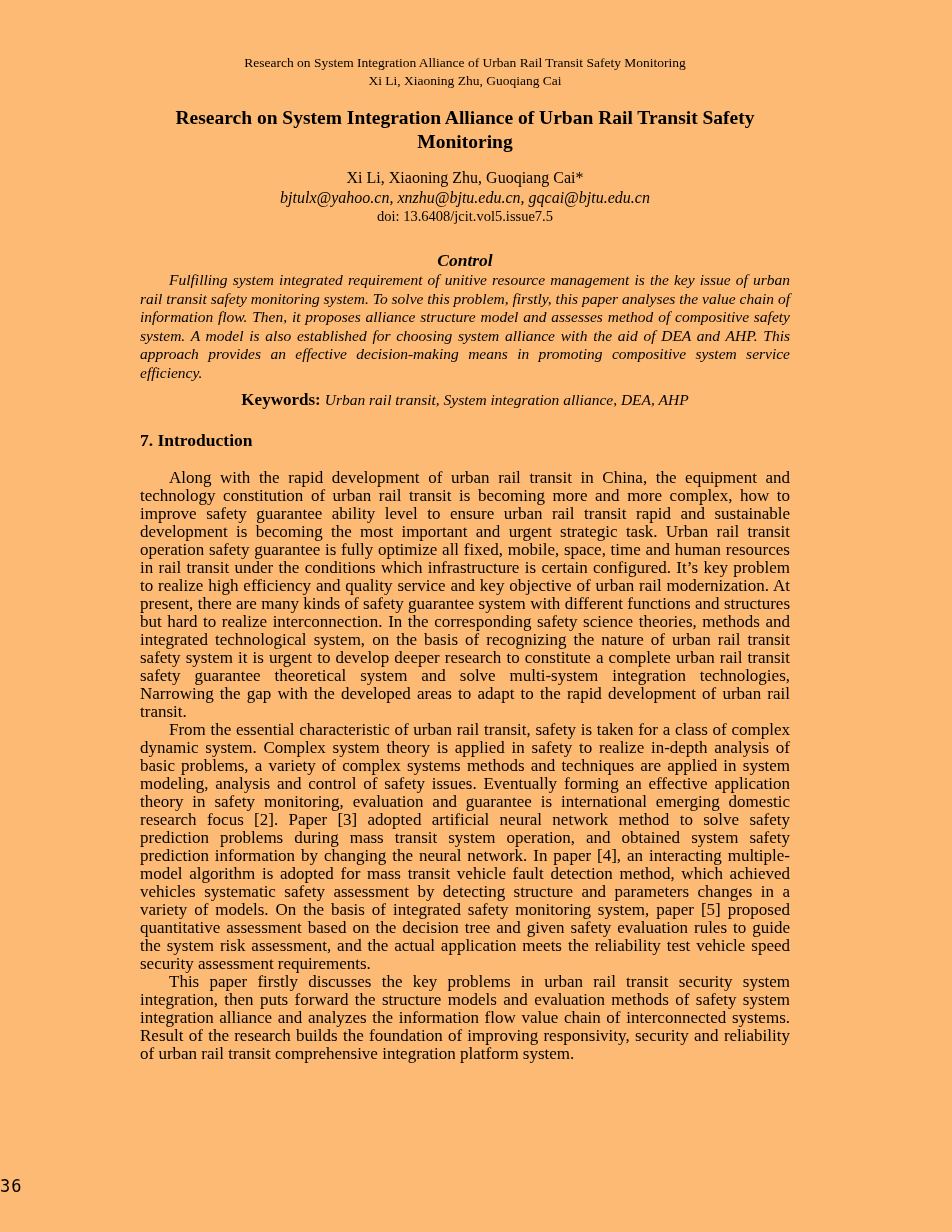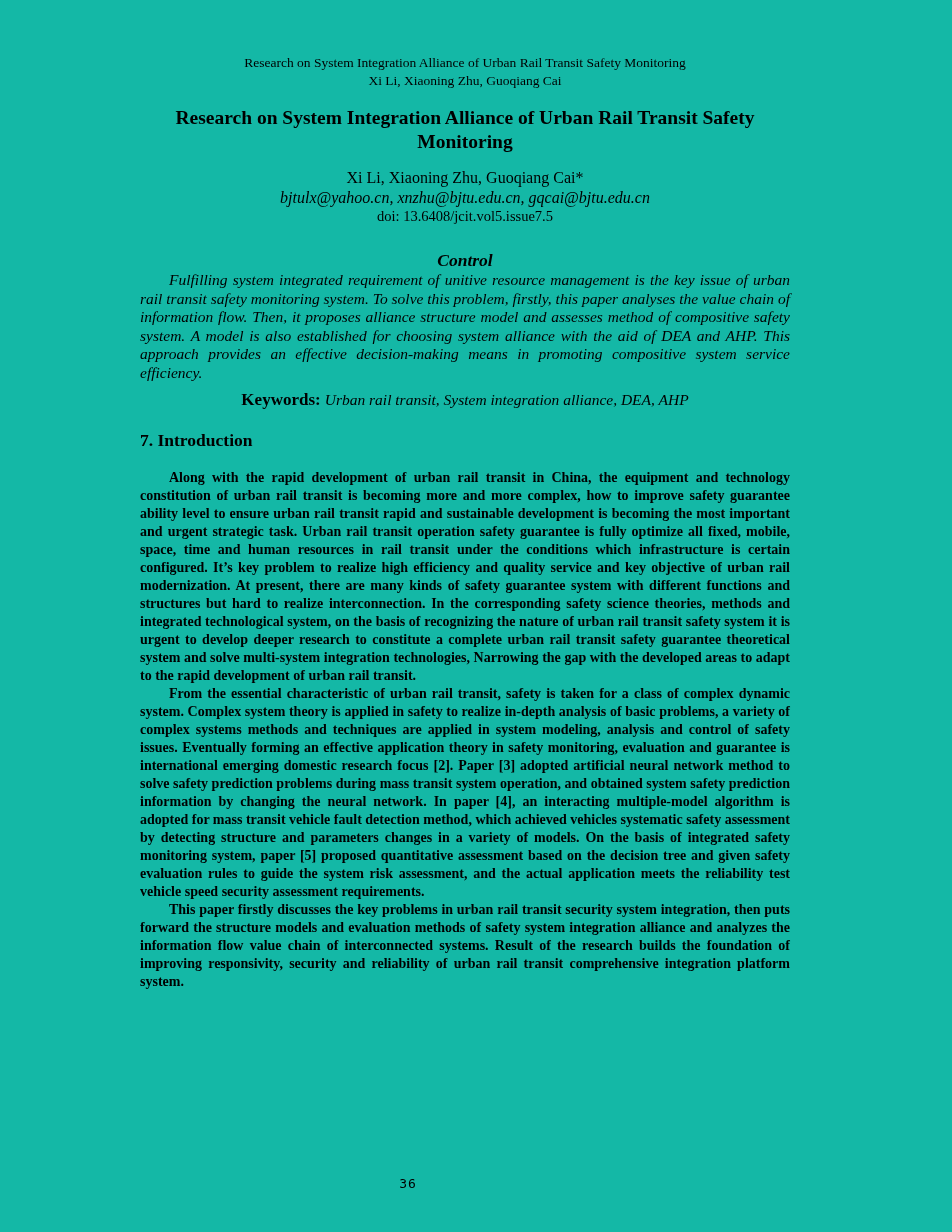--- a/index.html
+++ b/index.html
@@ -10,21 +10,21 @@
   body {
     width: 952px;
     height: 1232px;
     color: #000000;
     font-family: "Liberation Serif", serif;
   }
   .page {
     position: relative;
     width: 952px;
     height: 1232px;
-    background: #14b8a6;
+    background: #fdba74;
     overflow: hidden;
   }
   .content {
     position: absolute;
     left: 140px;
     top: 0;
     width: 650px;
   }
   .running-head {
     margin-top: 54px;
@@ -84,34 +84,32 @@
   .section-heading {
     margin-top: 20px;
     margin-bottom: 19px;
     font-weight: bold;
     font-size: 17.5px;
     line-height: 20px;
     text-align: left;
   }
   .para {
     margin: 0;
-    font-size: 14px;
+    font-size: 17px;
     line-height: 18px;
     text-align: justify;
     text-indent: 29px;
-    font-weight: bold;
   }
   .footer {
     position: absolute;
     top: 1176px;
     left: 0;
     width: 816px;
-    text-align: center;
     font-family: "DejaVu Sans Mono", monospace;
-    font-size: 13px;
+    font-size: 17px;
     letter-spacing: 1px;
   }
 </style>
 </head>
 <body>
 
 <div class="page">
   <div class="content">
 
     <div class="running-head">

